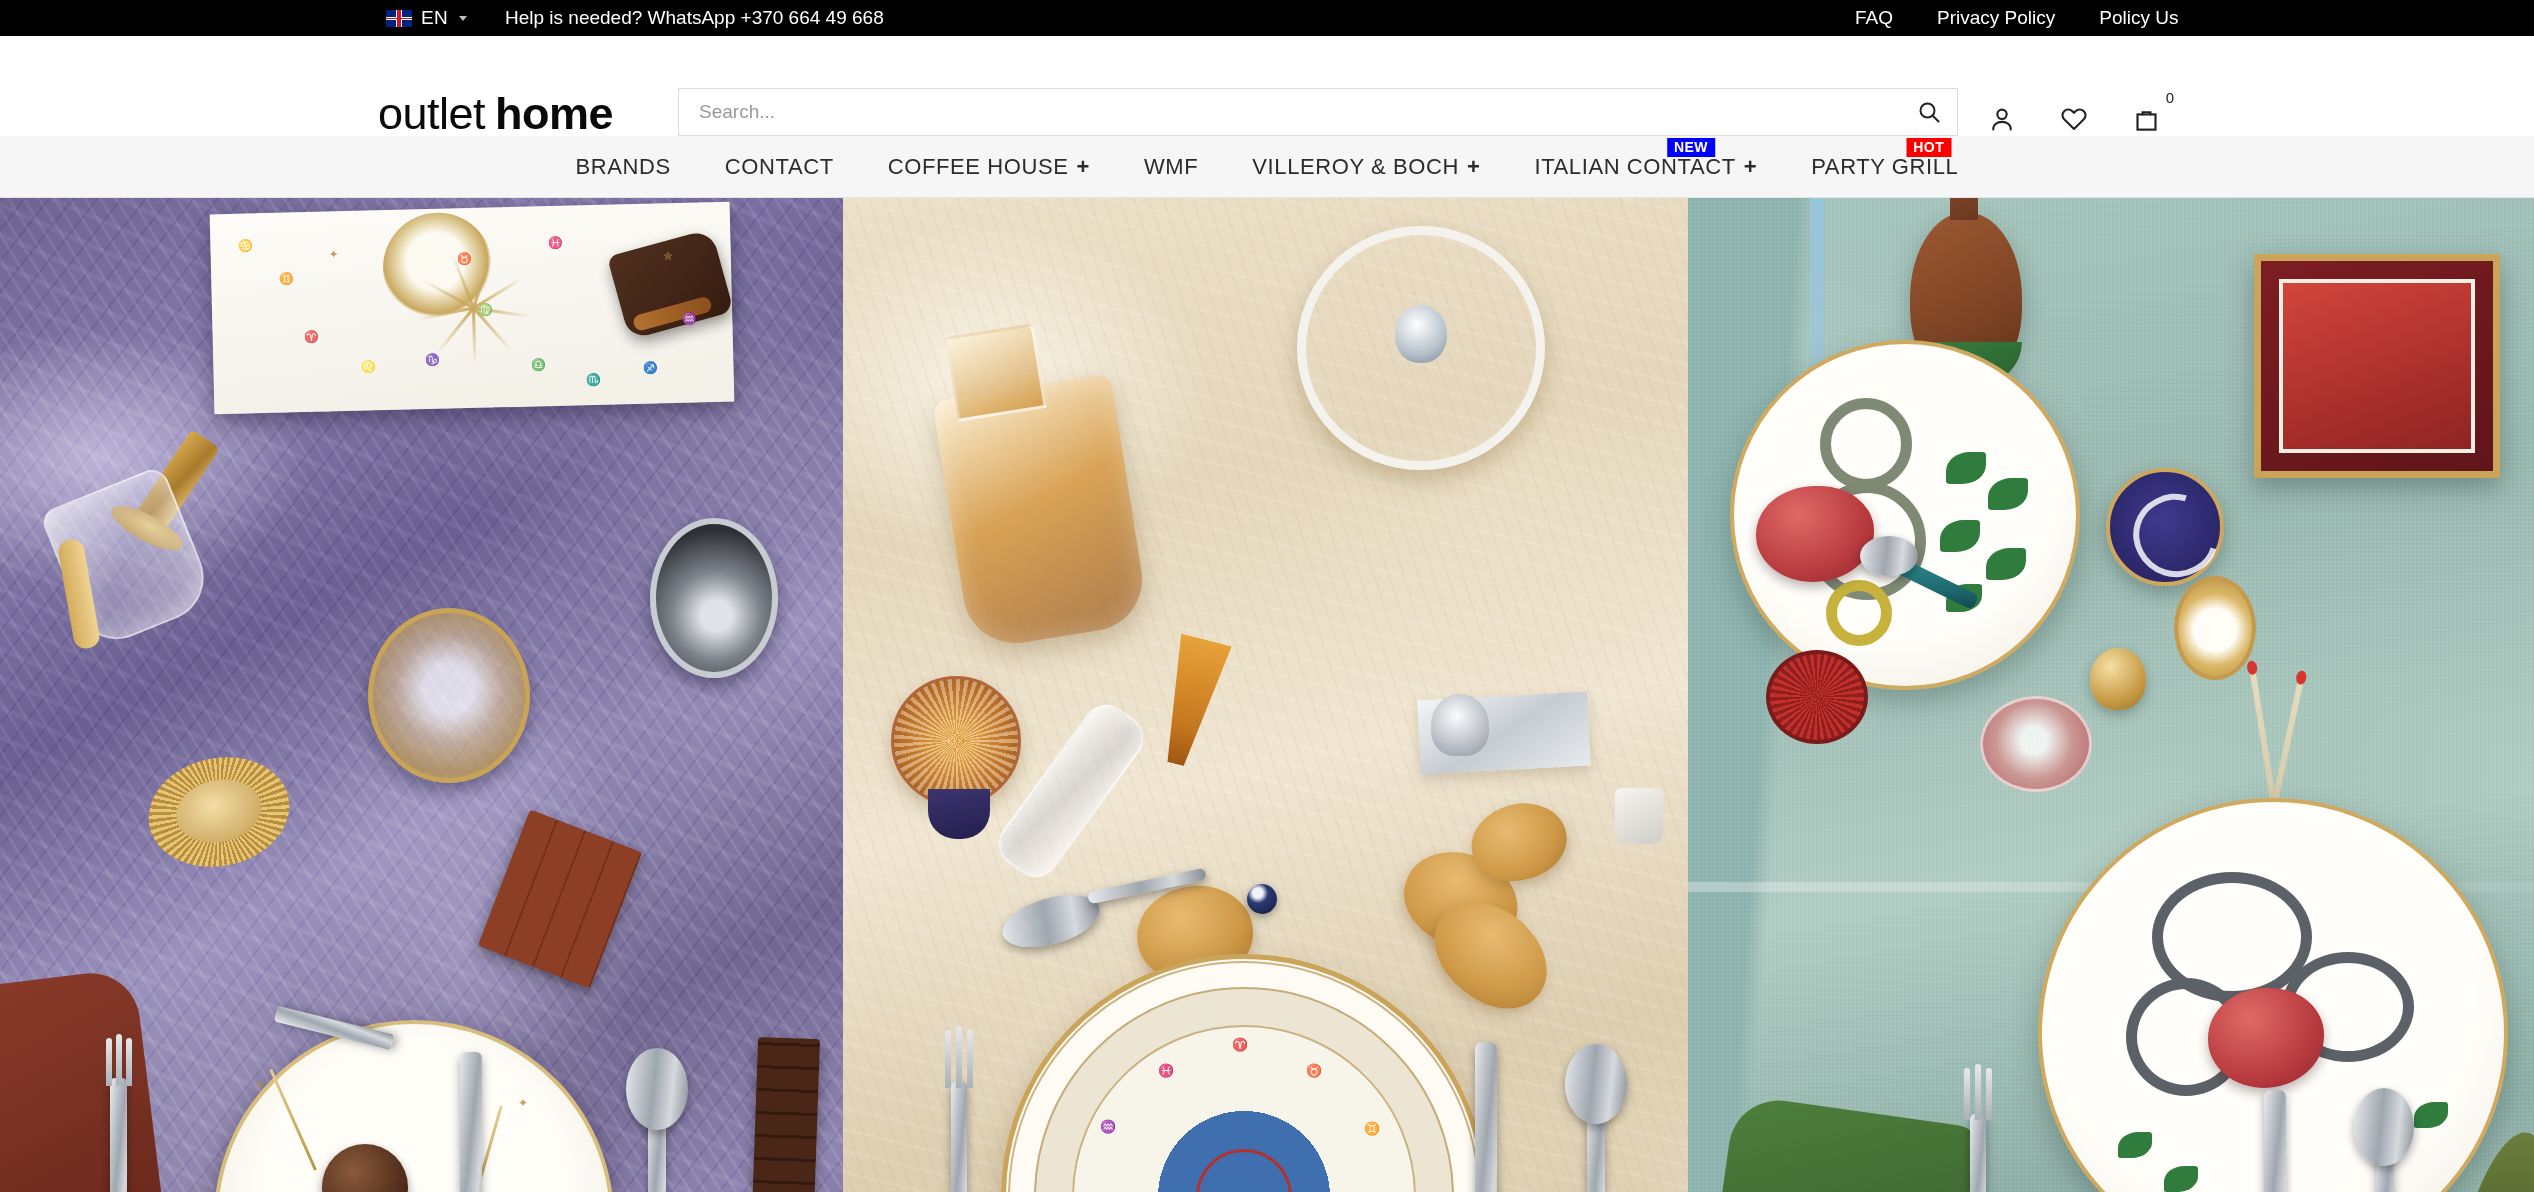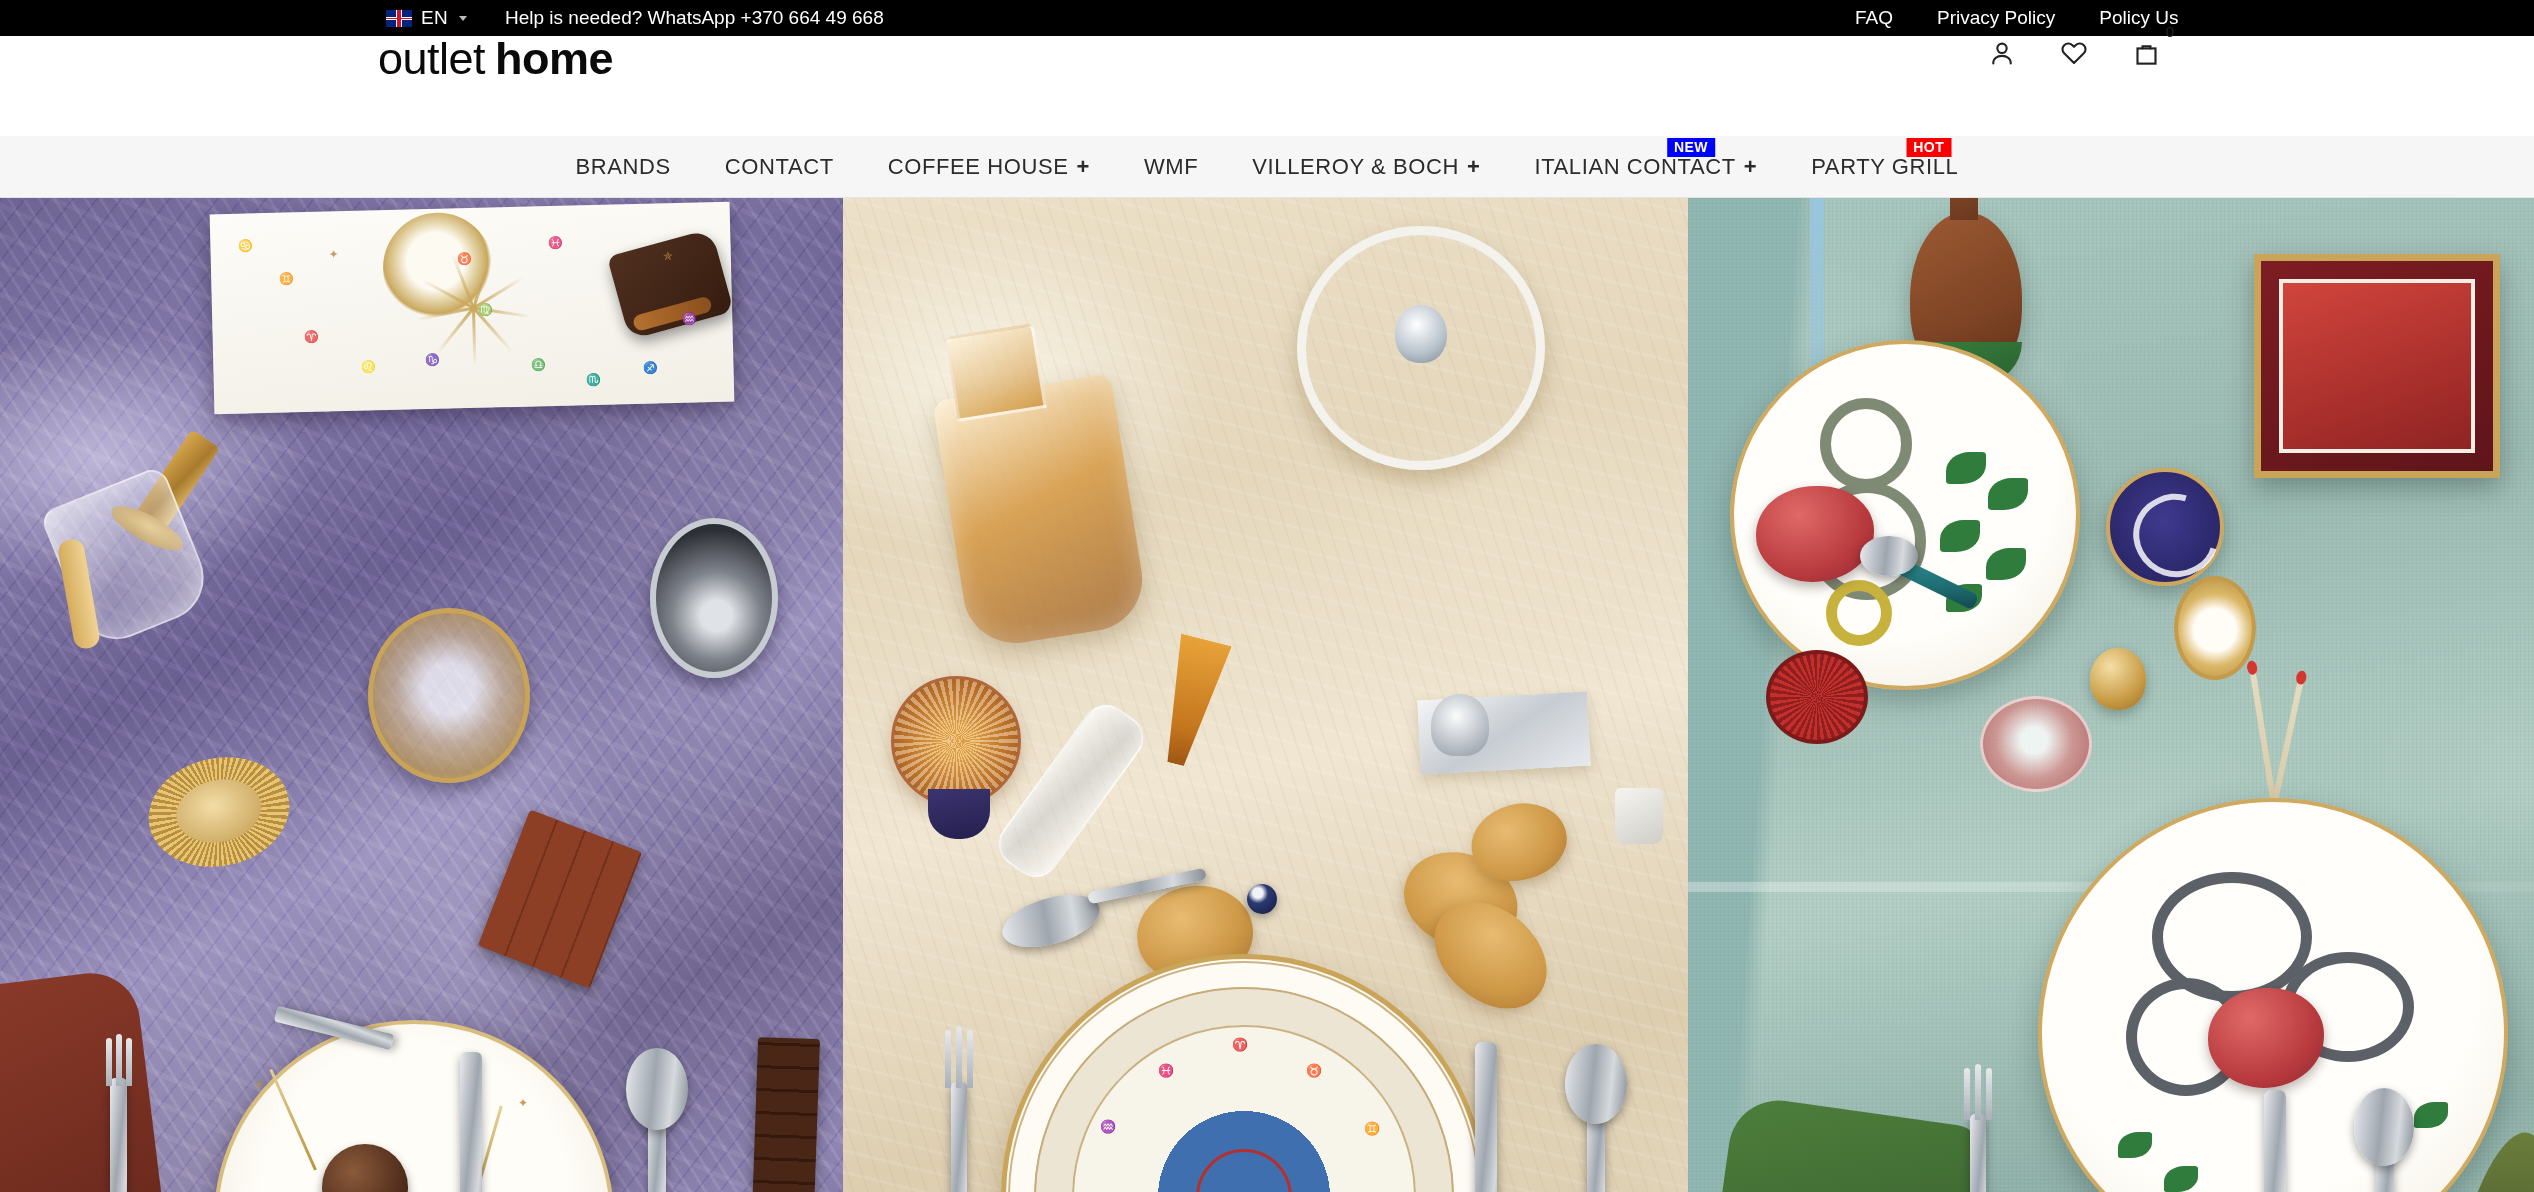--- a/index.html
+++ b/index.html
@@ -80,21 +80,21 @@
     color: #ffffff;
     text-decoration: none;
     white-space: nowrap;
   }
 
   
   .header {
     height: 100px;
     background: #ffffff;
     display: flex;
-    align-items: flex-start;
+    align-items: flex-end;
     position: relative;
   }
   .logo {
     margin-left: 378px;
     font-size: 45px;
     line-height: 1;
     letter-spacing: -.5px;
     color: #0a0a0a;
     white-space: nowrap;
     cursor: pointer;
@@ -712,20 +712,29 @@
     <a href="#">Privacy Policy</a>
     <a href="#">Policy Us</a>
   </div>
 </div>
 
 <div class="header">
   <div class="logo">
     <span class="lw">outlet</span><span class="hw">home</span>
   </div>
 
+  <div class="searchwrap">
+    <input type="text" placeholder="Search..." style="">
+    <button class="search-btn">
+      <svg width="24" height="24" viewBox="0 0 24 24" fill="none" stroke="#222" stroke-width="2">
+        <circle cx="10.5" cy="10.5" r="7"></circle>
+        <line x1="16" y1="16" x2="21.5" y2="21.5" stroke-linecap="round"></line>
+      </svg>
+    </button>
+  </div>
 
   <div class="header-icons">
     <div class="hicon">
       <svg width="28" height="28" viewBox="0 0 24 24" fill="none" stroke="#222" stroke-width="1.8">
         <circle cx="12" cy="8" r="4"></circle>
         <path d="M4.5 21c0-4.2 3.4-6.5 7.5-6.5s7.5 2.3 7.5 6.5" stroke-linecap="round"></path>
       </svg>
     </div>
     <div class="hicon">
       <svg width="28" height="28" viewBox="0 0 24 24" fill="none" stroke="#222" stroke-width="1.8">

